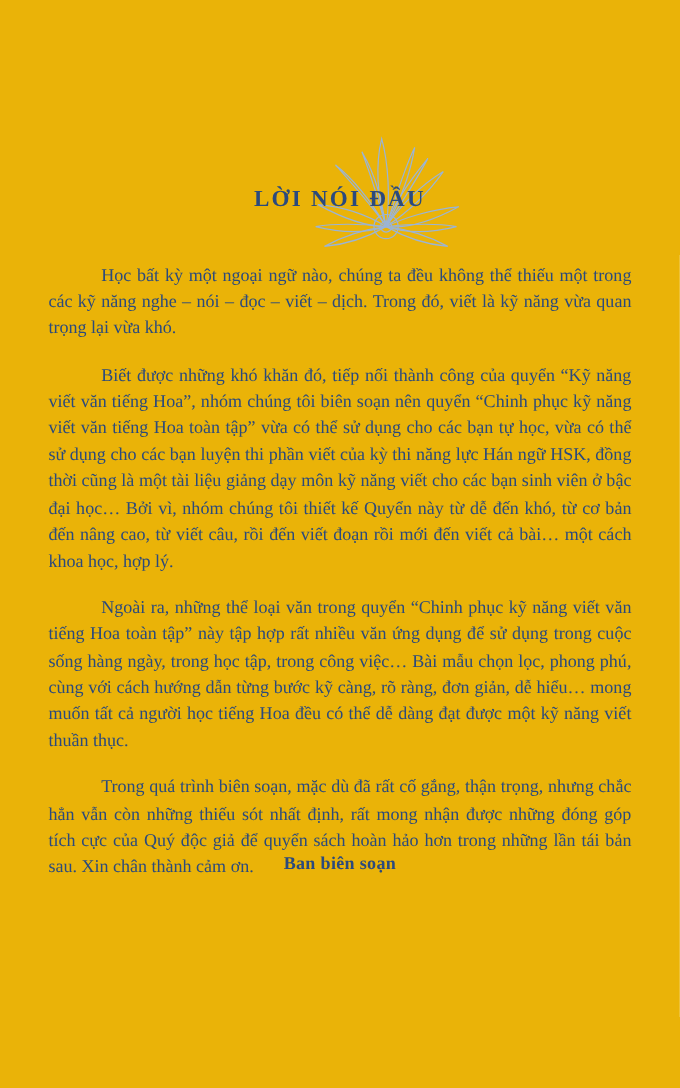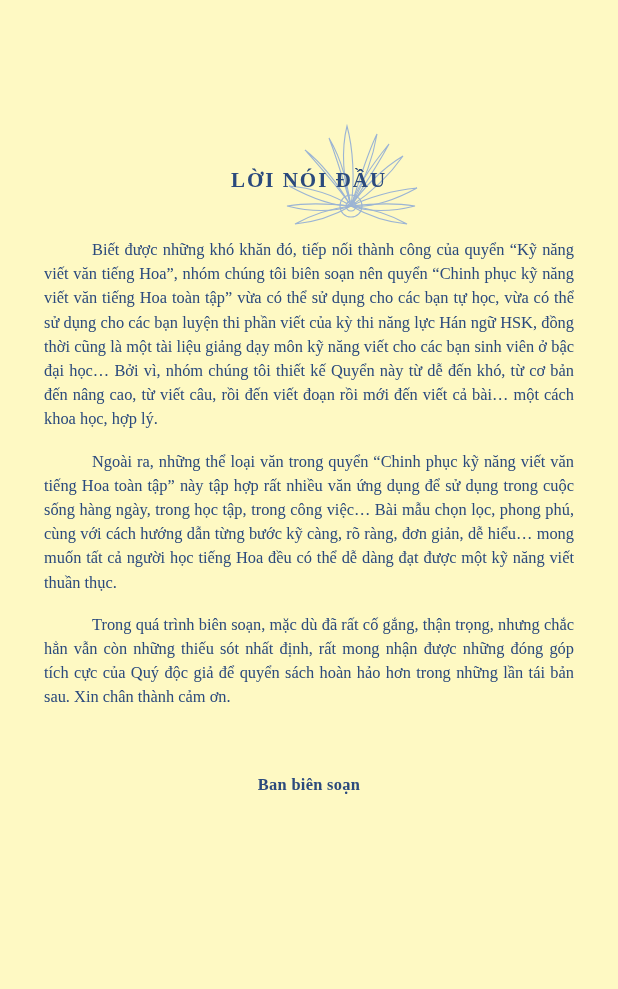--- a/index.html
+++ b/index.html
@@ -11,21 +11,21 @@
     width: 618px;
     height: 989px;
     position: relative;
     font-family: "Liberation Serif", serif;
     color: #2a4a7a;
     overflow: hidden;
   }
   .page {
     position: absolute;
     inset: 0;
-    background: #fef9c3;
+    background: #eab308;
   }
   
   .flower-wrap {
     position: absolute;
     top: 110px;
     left: 0;
     width: 618px;
     height: 130px;
     pointer-events: none;
   }
@@ -99,20 +99,21 @@
         <path d="M84 96 C 66 94, 44 92, 20 96 C 44 102, 66 102, 84 96 Z"></path>
         <circle cx="84" cy="96" r="11"></circle>
         <circle cx="84" cy="96" r="5" stroke="#9bb4d4"></circle>
       </g>
     </svg>
   </div>
 
   <div class="heading">LỜI NÓI ĐẦU</div>
 
   <div class="body-text">
+    <p>Học bất kỳ một ngoại ngữ nào, chúng ta đều không thể thiếu một trong các kỹ năng nghe – nói – đọc – viết – dịch. Trong đó, viết là kỹ năng vừa quan trọng lại vừa khó.</p>
     <p>Biết được những khó khăn đó, tiếp nối thành công của quyển “Kỹ năng viết văn tiếng Hoa”, nhóm chúng tôi biên soạn nên quyển “Chinh phục kỹ năng viết văn tiếng Hoa toàn tập” vừa có thể sử dụng cho các bạn tự học, vừa có thể sử dụng cho các bạn luyện thi phần viết của kỳ thi năng lực Hán ngữ HSK, đồng thời cũng là một tài liệu giảng dạy môn kỹ năng viết cho các bạn sinh viên ở bậc đại học… Bởi vì, nhóm chúng tôi thiết kế Quyển này từ dễ đến khó, từ cơ bản đến nâng cao, từ viết câu, rồi đến viết đoạn rồi mới đến viết cả bài… một cách khoa học, hợp lý.</p>
     <p>Ngoài ra, những thể loại văn trong quyển “Chinh phục kỹ năng viết văn tiếng Hoa toàn tập” này tập hợp rất nhiều văn ứng dụng để sử dụng trong cuộc sống hàng ngày, trong học tập, trong công việc… Bài mẫu chọn lọc, phong phú, cùng với cách hướng dẫn từng bước kỹ càng, rõ ràng, đơn giản, dễ hiểu… mong muốn tất cả người học tiếng Hoa đều có thể dễ dàng đạt được một kỹ năng viết thuần thục.</p>
     <p>Trong quá trình biên soạn, mặc dù đã rất cố gắng, thận trọng, nhưng chắc hẳn vẫn còn những thiếu sót nhất định, rất mong nhận được những đóng góp tích cực của Quý độc giả để quyển sách hoàn hảo hơn trong những lần tái bản sau. Xin chân thành cảm ơn.</p>
   </div>
 
   <div class="signature">Ban biên soạn</div>
 
 </div>
 
 </body></html>

